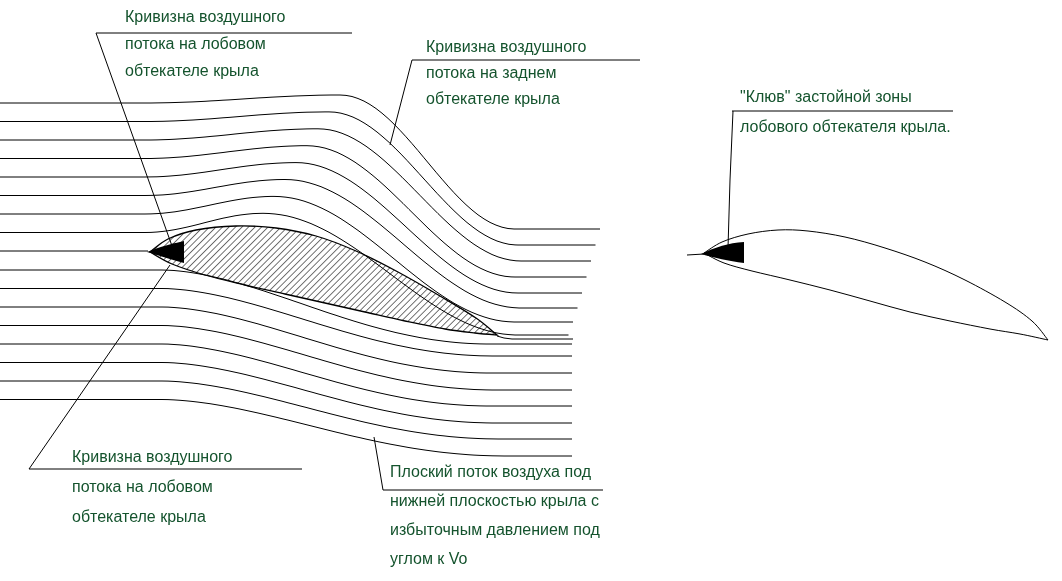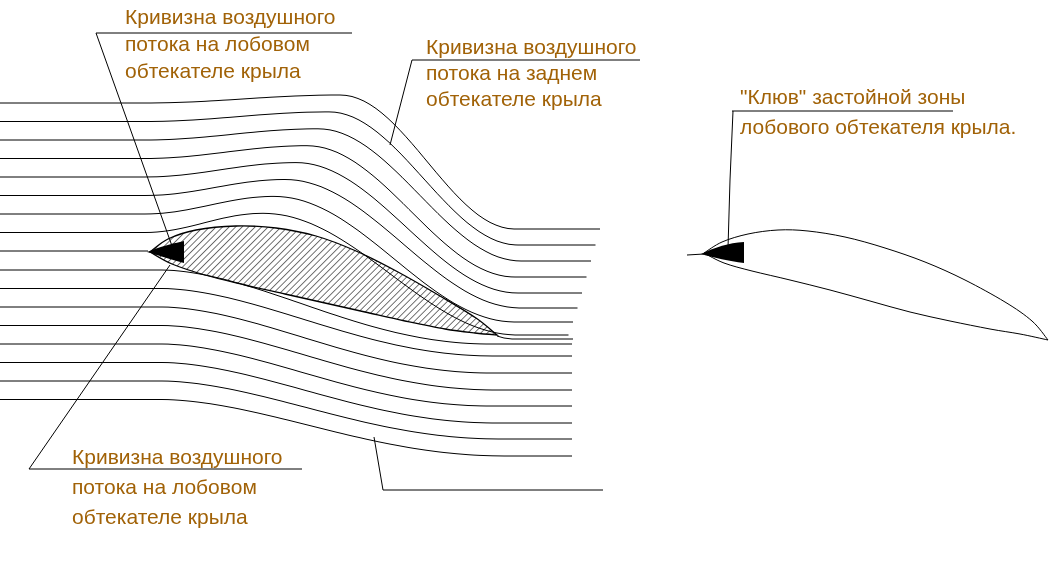--- a/index.html
+++ b/index.html
@@ -2,22 +2,22 @@
 <html><head>
 <meta charset="utf-8">
 <style>
   html,body{margin:0;padding:0;background:#ffffff;}
   #stage{
     position:relative;width:1062px;height:581px;background:#ffffff;
     overflow:hidden;font-family:"Liberation Sans",sans-serif;color:#000;
   }
   #diagram{position:absolute;left:0;top:0;}
   .lbl{
-    position:absolute;font-size:21px;white-space:pre-line;
-    color:#a16207;letter-spacing:0;
+    position:absolute;font-size:16px;white-space:pre-line;
+    color:#14532d;letter-spacing:0;
   }
   #lbl-top-left{left:125px;top:3px;line-height:27px;}
   #lbl-top-middle{left:426px;top:34px;line-height:26px;}
   #lbl-right{left:740px;top:82px;line-height:30px;}
   #lbl-bottom-left{left:72px;top:442px;line-height:30px;}
   #lbl-bottom-middle{left:390px;top:457px;line-height:29px;}
 </style>
 </head>
 <body>
 
@@ -73,13 +73,17 @@
 потока на лобовом
 обтекателе крыла</div>
   <div class="lbl" id="lbl-top-middle">Кривизна воздушного
 потока на заднем
 обтекателе крыла</div>
   <div class="lbl" id="lbl-right">"Клюв" застойной зоны
 лобового обтекателя крыла.</div>
   <div class="lbl" id="lbl-bottom-left">Кривизна воздушного
 потока на лобовом
 обтекателе крыла</div>
+  <div class="lbl" id="lbl-bottom-middle">Плоский поток воздуха под
+нижней плоскостью крыла с
+избыточным давлением под
+углом к Vo</div>
 </div>
 
 </body></html>

